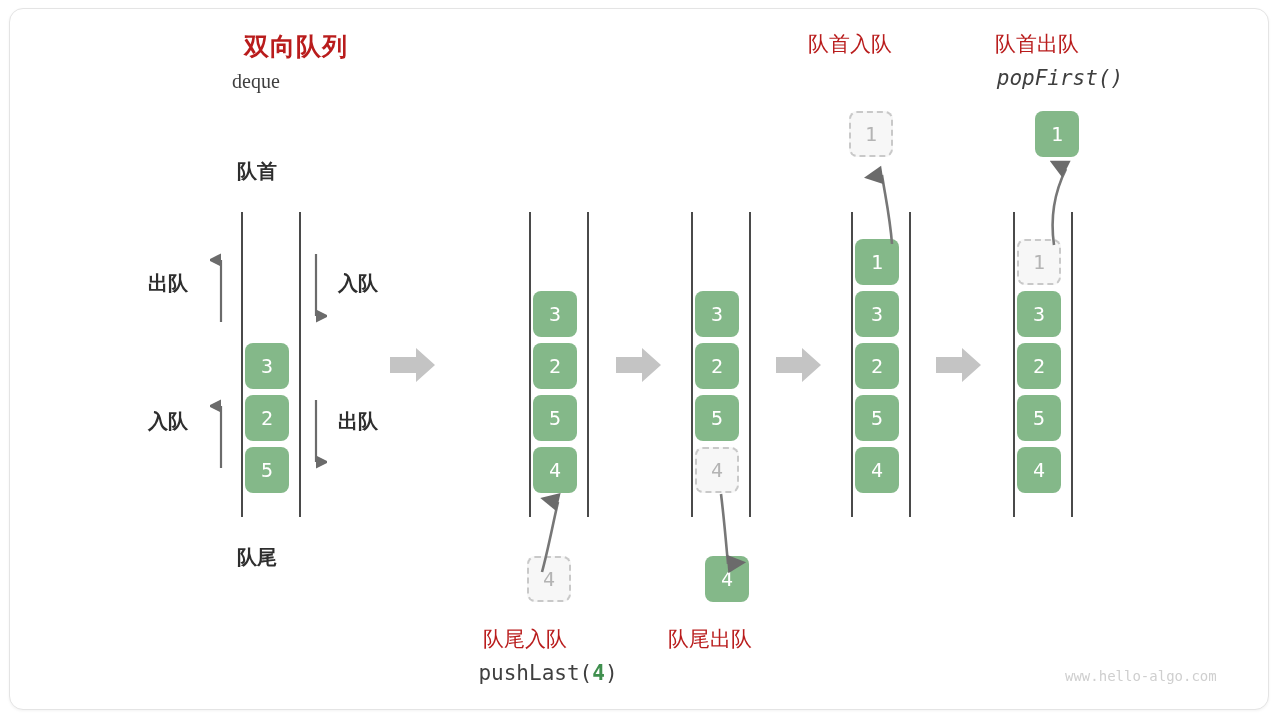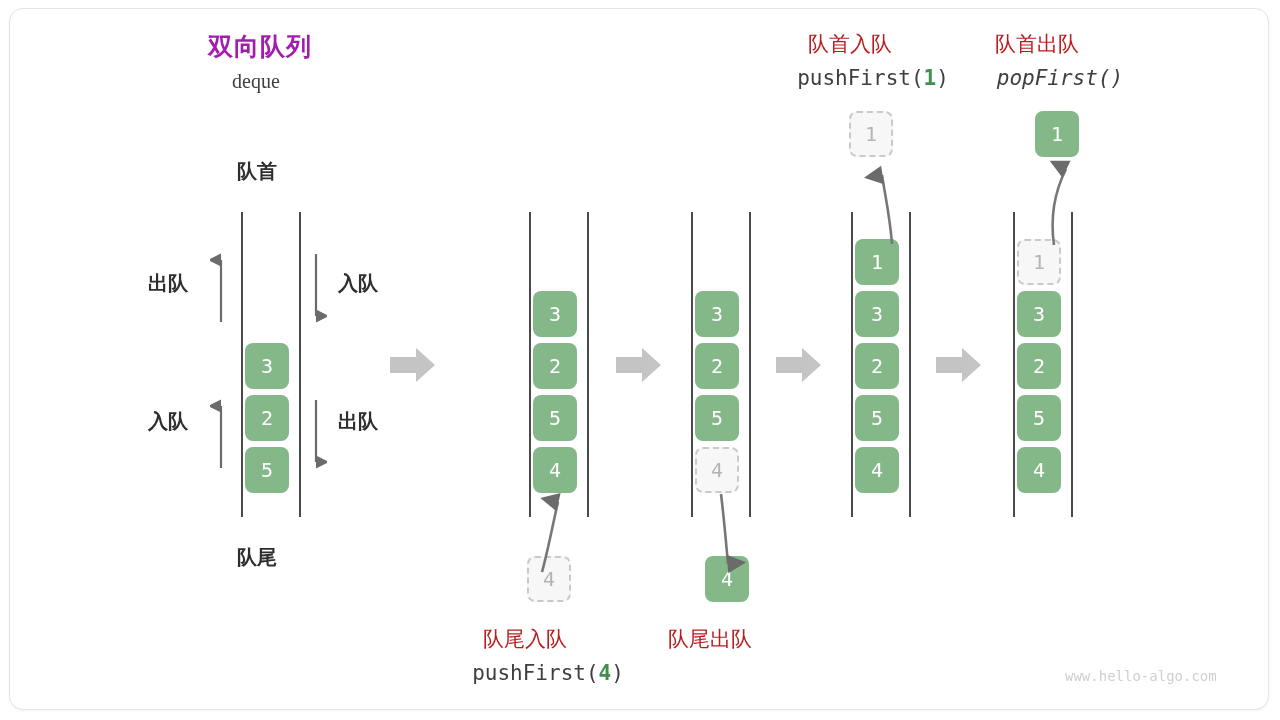--- a/index.html
+++ b/index.html
@@ -28,24 +28,25 @@
     border: 1px solid #e4e4e4;
     border-radius: 14px;
     box-sizing: border-box;
     box-shadow: 0 1px 3px rgba(0,0,0,0.05);
   }
 
   
   .title-cn {
     position: absolute;
     font-weight: bold;
-    color: #a21caf;
+    color: #b91c1c;
     font-size: 25px;
     letter-spacing: 1px;
     white-space: nowrap;
+    margin-left: 36px;
   }
   .title-en {
     position: absolute;
     font-family: Liberation Serif, serif;
     color: #3f3f3f;
     font-size: 20px;
     white-space: nowrap;
   }
   .op-cn {
     position: absolute;
@@ -131,27 +132,26 @@
 </head>
 <body>
 
 <div id="canvas">
   <div class="card"></div>
 
   <div class="title-cn" style="left:208px; top:30px;">双向队列</div>
   <div class="title-en" style="left:232px; top:70px;">deque</div>
 
   <div class="op-cn" style="left:808px; top:30px; width:130px;">队首入队</div>
-  <div class="op-code" style="left:778px; top:66px; width:190px;"><span>pushFirst(</span><span class="arg">1</span><span>)</span></div>
 
   <div class="op-cn" style="left:995px; top:30px; width:130px;">队首出队</div>
   <div class="op-code" style="left:975px; top:66px; width:170px;font-style:italic;"><span>popFirst(</span><span class="arg"></span><span>)</span></div>
 
   <div class="op-cn" style="left:483px; top:625px; width:130px;">队尾入队</div>
-  <div class="op-code" style="left:455px; top:661px; width:186px;"><span>pushFirst(</span><span class="arg">4</span><span>)</span></div>
+  <div class="op-code" style="left:455px; top:661px; width:186px;"><span>pushLast(</span><span class="arg">4</span><span>)</span></div>
 
   <div class="op-cn" style="left:668px; top:625px; width:130px;">队尾出队</div>
 
   <div class="end-label" style="left:237px; top:158px;">队首</div>
   <div class="end-label" style="left:237px; top:544px;">队尾</div>
 
   <div class="dir-label" style="left:148px; top:270px;">出队</div>
   <svg class="thin-arrow" style="left:210px; top:252px;" width="22" height="72">
     <defs>
       <marker id="mk-up" markerWidth="7" markerHeight="7" refX="3.3" refY="6" orient="auto">

